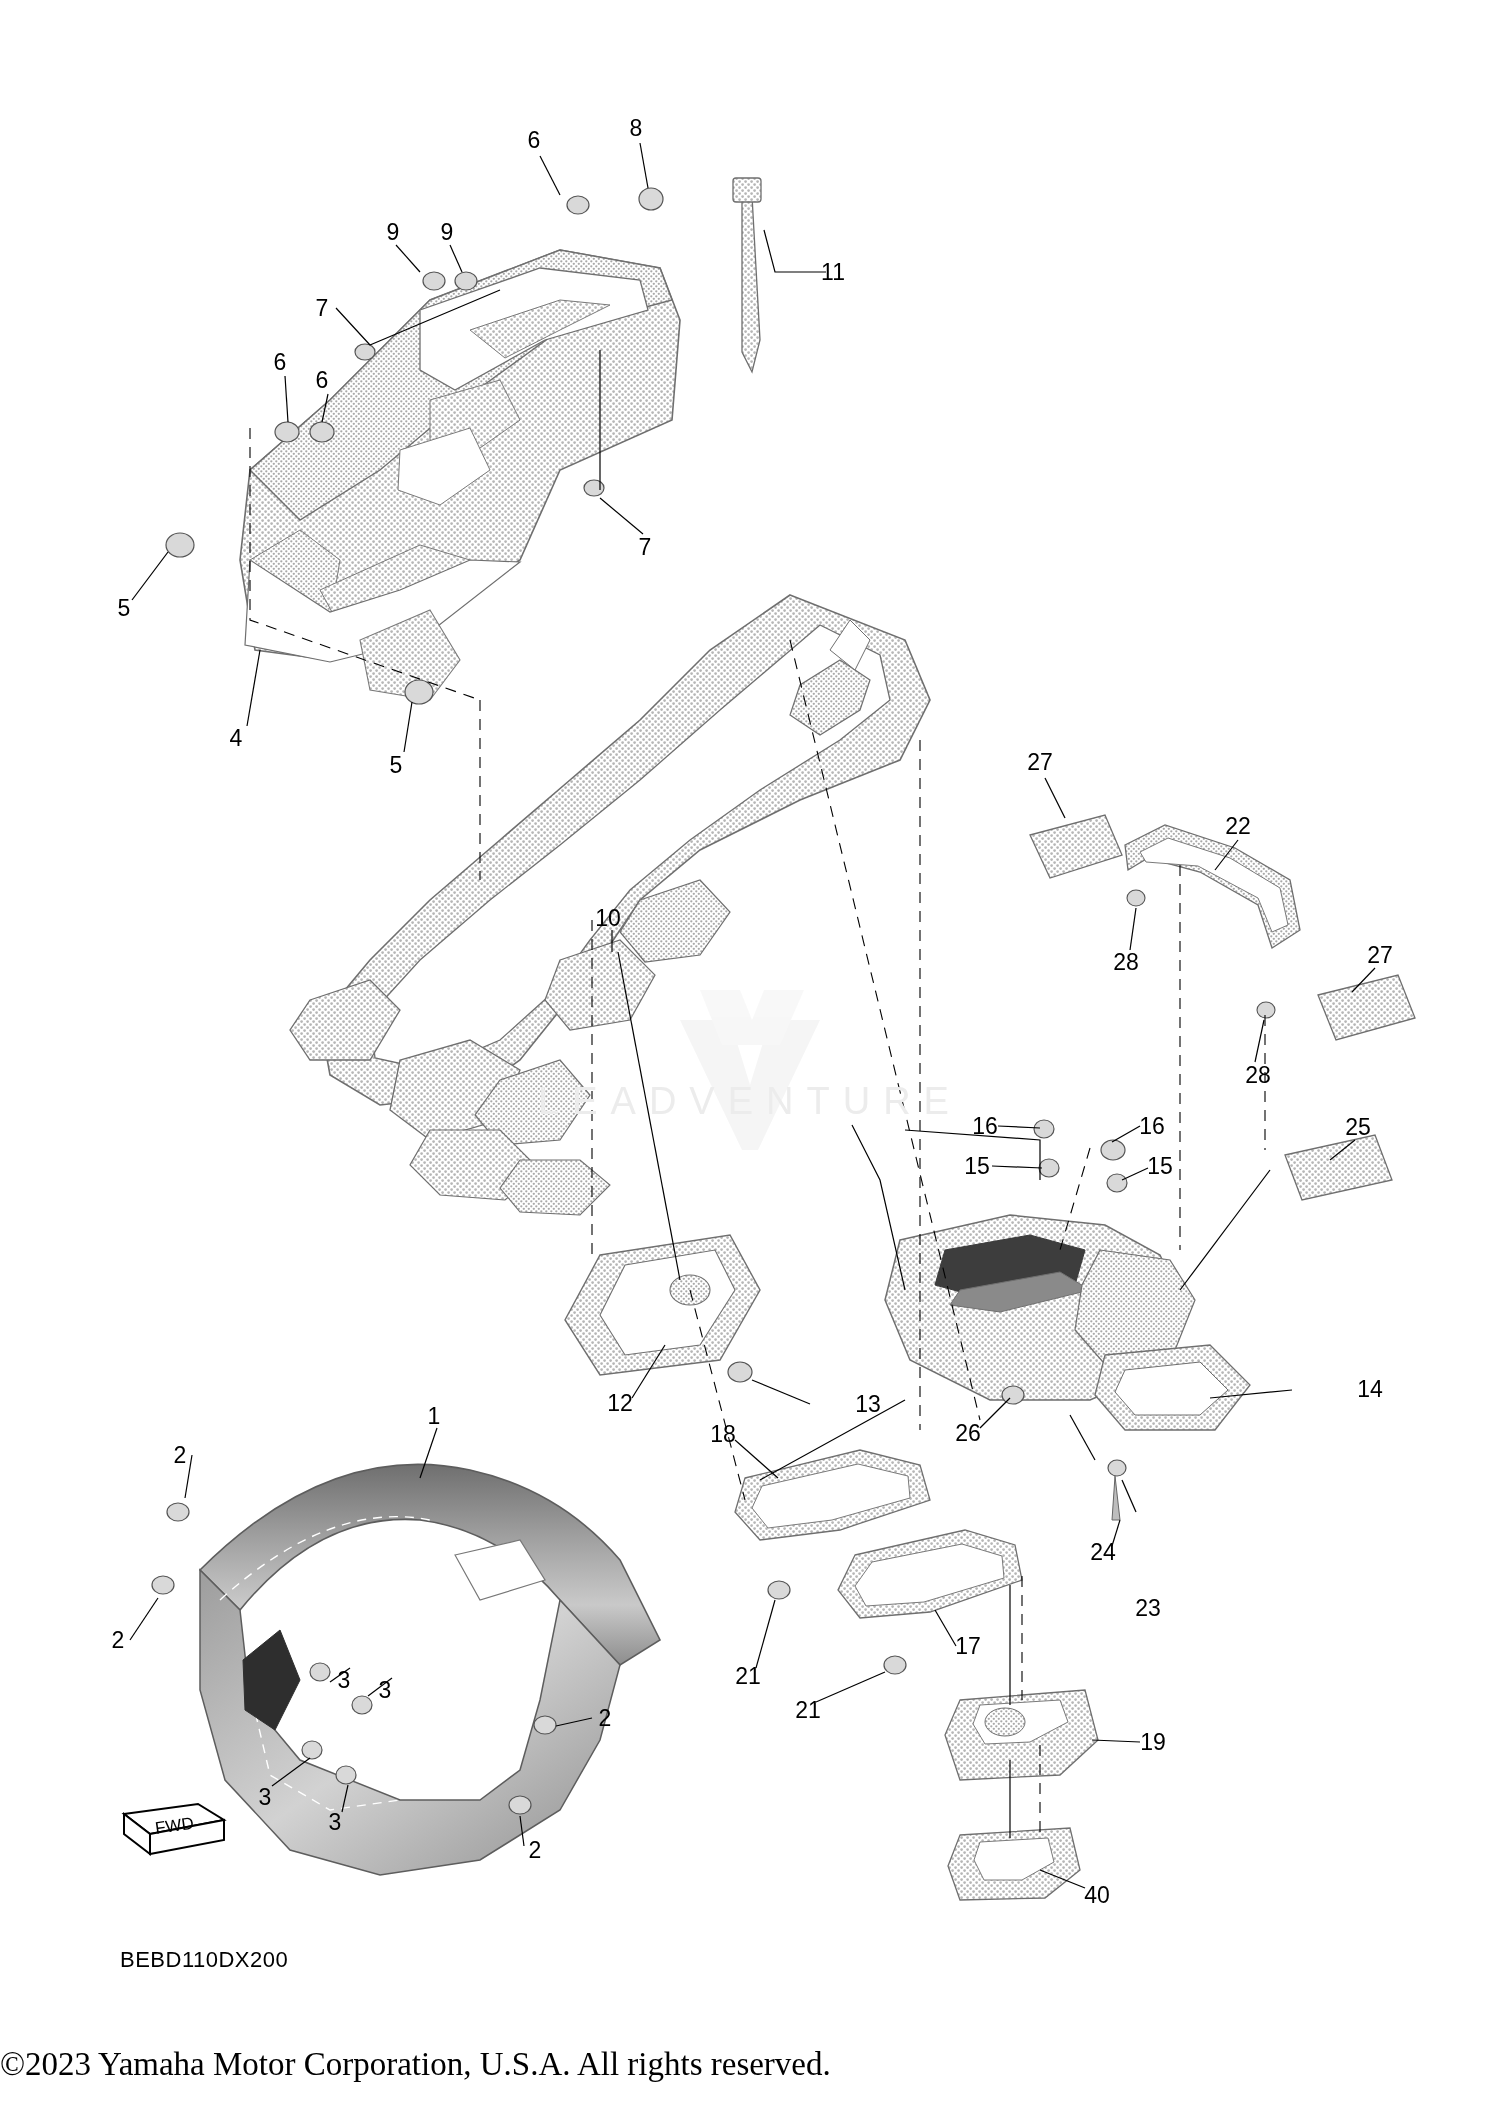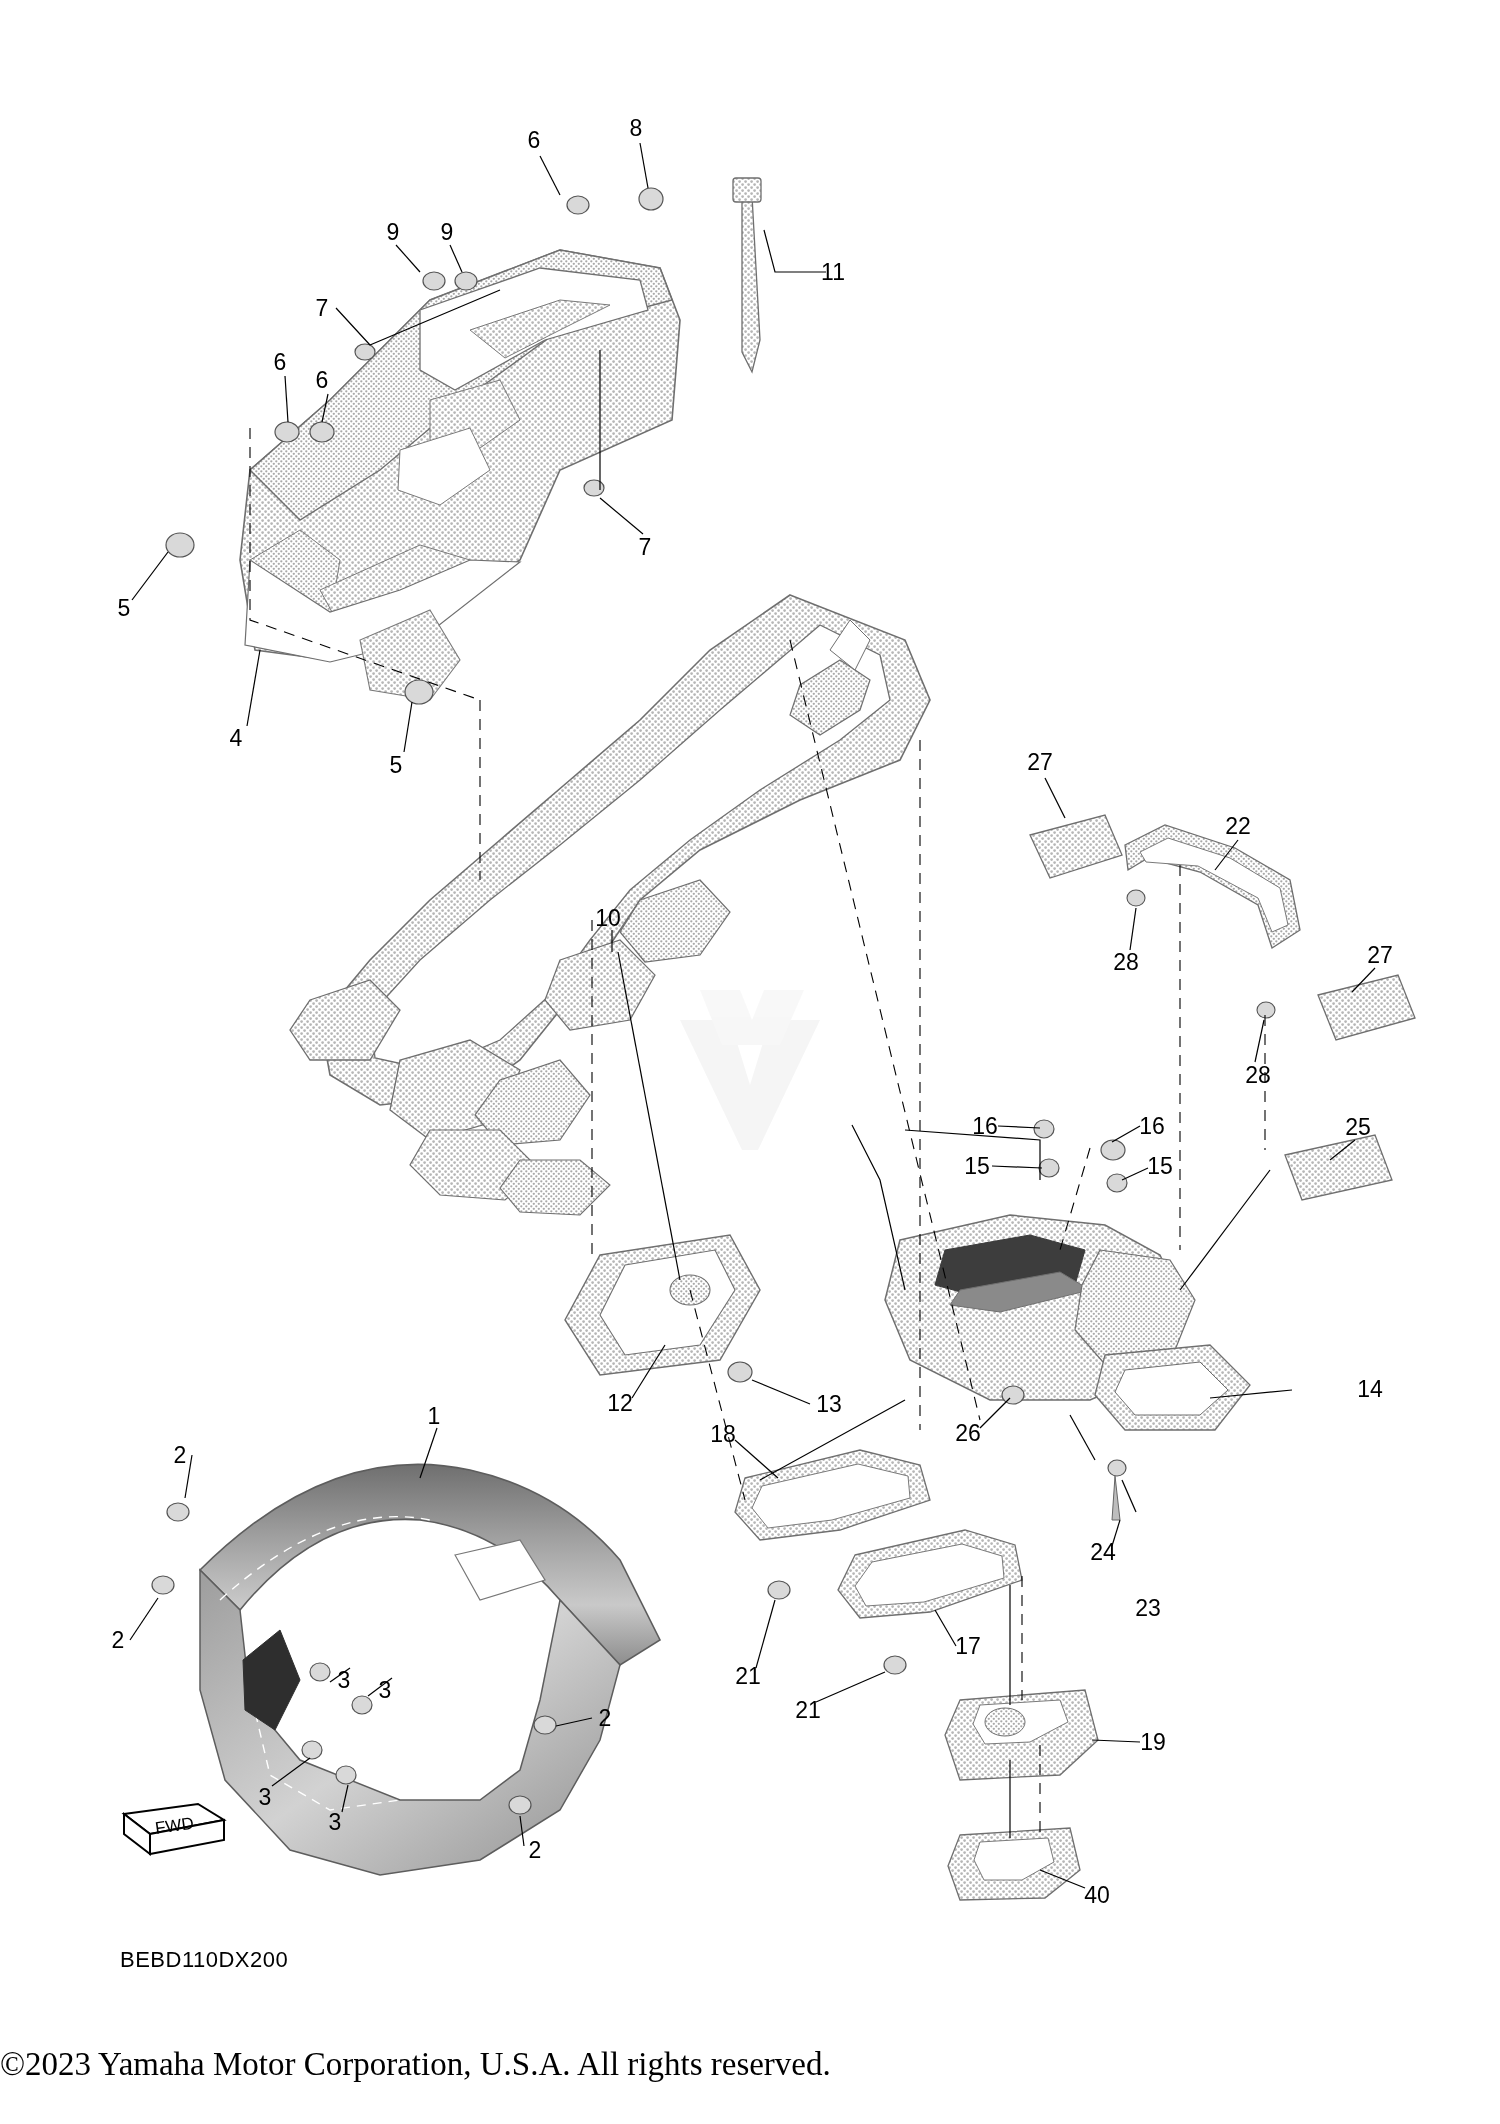--- a/index.html
+++ b/index.html
@@ -323,21 +323,21 @@
   <div class="callout" style="left:1380px; top:955px;">27</div>
   <div class="callout" style="left:1126px; top:962px;">28</div>
   <div class="callout" style="left:1258px; top:1075px;">28</div>
   <div class="callout" style="left:608px; top:918px;">10</div>
   <div class="callout" style="left:985px; top:1126px;">16</div>
   <div class="callout" style="left:1152px; top:1126px;">16</div>
   <div class="callout" style="left:977px; top:1166px;">15</div>
   <div class="callout" style="left:1160px; top:1166px;">15</div>
   <div class="callout" style="left:1358px; top:1127px;">25</div>
   <div class="callout" style="left:620px; top:1403px;">12</div>
-  <div class="callout" style="left:829px; top:1404px;">13</div>
+  <div class="callout" style="left:868px; top:1404px;">13</div>
   <div class="callout" style="left:968px; top:1433px;">26</div>
   <div class="callout" style="left:1370px; top:1389px;">14</div>
   <div class="callout" style="left:434px; top:1416px;">1</div>
   <div class="callout" style="left:180px; top:1455px;">2</div>
   <div class="callout" style="left:723px; top:1434px;">18</div>
   <div class="callout" style="left:1148px; top:1608px;">23</div>
   <div class="callout" style="left:1103px; top:1552px;">24</div>
   <div class="callout" style="left:118px; top:1640px;">2</div>
   <div class="callout" style="left:344px; top:1680px;">3</div>
   <div class="callout" style="left:385px; top:1690px;">3</div>
@@ -353,16 +353,17 @@
 
   <svg class="fwd-label" viewBox="0 0 110 60">
     <path d="M4 14 L78 4 L104 20 L30 34 Z" fill="#ffffff" stroke="#000" stroke-width="2"></path>
     <path d="M30 34 L104 20 L104 40 L30 54 Z" fill="#ffffff" stroke="#000" stroke-width="2"></path>
     <path d="M4 14 L4 34 L30 54 L30 34 Z" fill="#ffffff" stroke="#000" stroke-width="2"></path>
     <text x="36" y="34" font-family="Liberation Sans, sans-serif" font-size="17" fill="#000" transform="rotate(-8 36 34)">FWD</text>
   </svg>
 
   <div class="part-code" style="left:120px; top:1947px;">BEBD110DX200</div>
 
+  <div class="watermark">LEADVENTURE</div>
 
   <div class="copyright" style="top:2046px;">©2023 Yamaha Motor Corporation, U.S.A. All rights reserved.</div>
 
 </div>
 
 </body></html>

